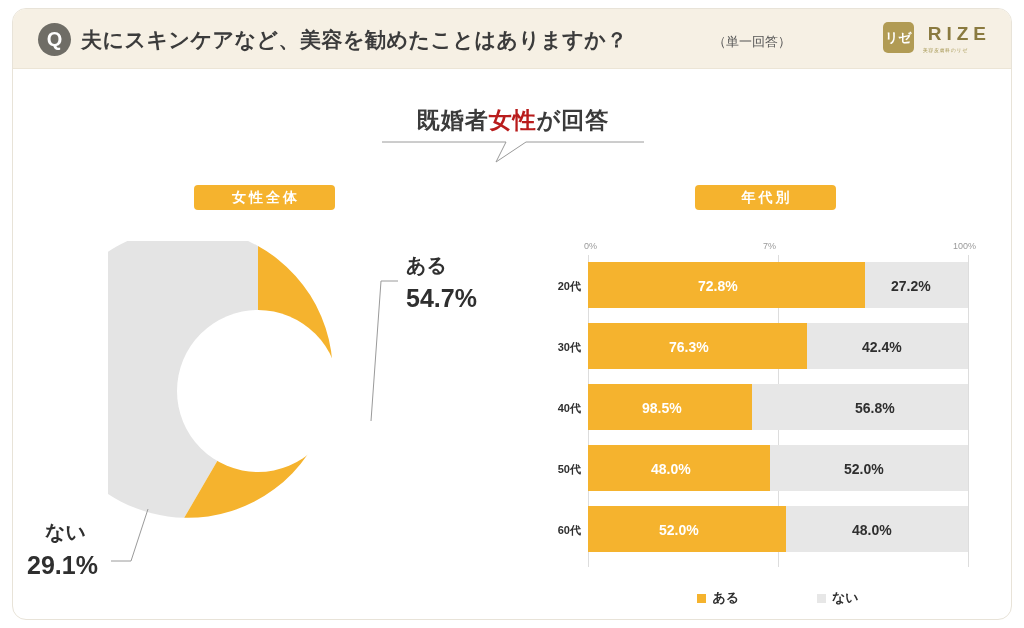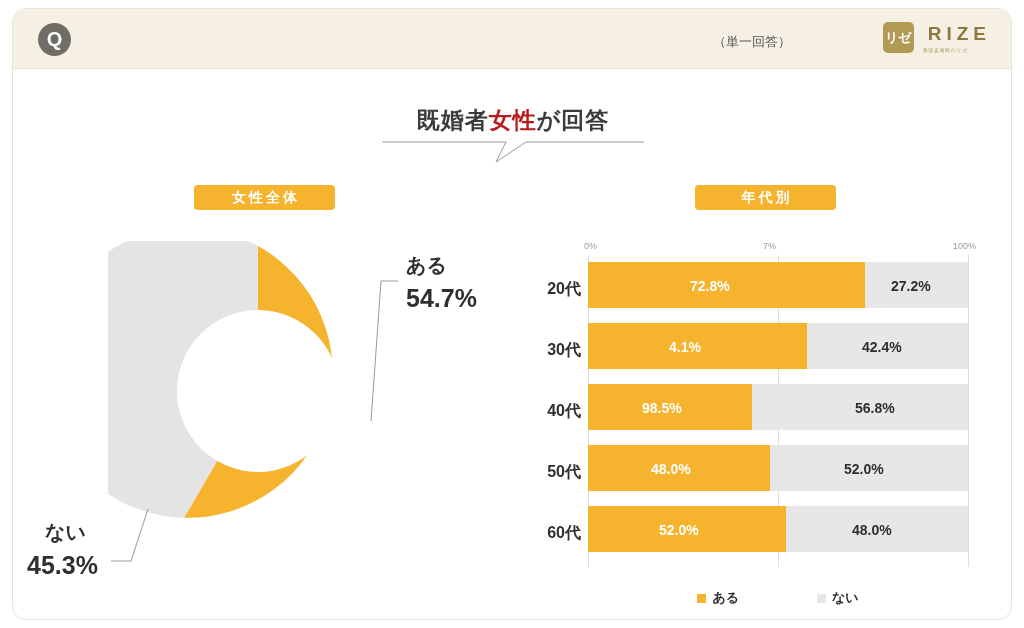--- a/index.html
+++ b/index.html
@@ -157,21 +157,21 @@
 
   .axis-tick {
     position: absolute;
     font-size: 9px;
     color: #9a9a9a;
     white-space: nowrap;
   }
 
   .row-label {
     position: absolute;
-    font-size: 16px;
+    font-size: 11px;
     font-weight: bold;
     color: #2f2f2f;
     white-space: nowrap;
     text-align: right;
   }
 
   .bar-yes {
     position: absolute;
     background: #f5b32e;
     height: 46px;
@@ -211,20 +211,21 @@
   .legend-item { display: flex; align-items: center; gap: 6px; }
   .swatch { width: 9px; height: 9px; display: inline-block; }
 </style>
 </head>
 <body>
 
 <div id="card">
 
   <div id="header">
     <div id="q-badge">Q</div>
+    <div id="q-title">夫にスキンケアなど、美容を勧めたことはありますか？</div>
     <div id="q-note">（単一回答）</div>
 
     <div id="logo">
       <div id="logo-mark">リゼ</div>
       <div id="logo-text">
         <div id="logo-name">RIZE</div>
         <div id="logo-tag">美容皮膚科のリゼ</div>
       </div>
     </div>
   </div>
@@ -256,43 +257,43 @@
     <line x1="38" y1="320" x2="18" y2="320" stroke="#9a9a9a" stroke-width="1"></line>
   </svg>
 
   <div class="donut-label" id="lab-aru">
     <div class="name">ある</div>
     <div class="val">54.7%</div>
   </div>
 
   <div class="donut-label" id="lab-nai">
     <div class="name">ない</div>
-    <div class="val">45.3%</div>
+    <div class="val">29.1%</div>
   </div>
 
   <div id="bars">
 
     <div class="axis-tick" style="left:11px;top:0px;">0%</div>
     <div class="axis-tick" style="left:190px;top:0px;">7%</div>
     <div class="axis-tick" style="left:380px;top:0px;">100%</div>
 
     <div class="gridline" style="left:15px;top:14px;height:312px;"></div>
     <div class="gridline" style="left:205px;top:14px;height:312px;"></div>
     <div class="gridline" style="left:395px;top:14px;height:312px;"></div>
 
     <div class="row-label" style="left:-40px;top:38px;width:48px;">20代</div>
     <div class="bar-yes" style="left:15px;top:21px;width:276.6px;"></div>
     <div class="bar-no" style="left:291.6px;top:21px;width:103.4px;"></div>
-    <div class="bar-val on-yes" style="left:117px;top:37px;">72.8%</div>
+    <div class="bar-val on-yes" style="left:125px;top:37px;">72.8%</div>
     <div class="bar-val on-no" style="left:318px;top:37px;text-align:right;">27.2%</div>
 
     <div class="row-label" style="left:-40px;top:99px;width:48px;">30代</div>
     <div class="bar-yes" style="left:15px;top:82px;width:218.9px;"></div>
     <div class="bar-no" style="left:233.9px;top:82px;width:161.1px;"></div>
-    <div class="bar-val on-yes" style="left:96px;top:98px;">4.1%</div>
+    <div class="bar-val on-yes" style="left:96px;top:98px;">76.3%</div>
     <div class="bar-val on-no" style="left:289px;top:98px;">42.4%</div>
 
     <div class="row-label" style="left:-40px;top:160px;width:48px;">40代</div>
     <div class="bar-yes" style="left:15px;top:143px;width:164.2px;"></div>
     <div class="bar-no" style="left:179.2px;top:143px;width:215.8px;"></div>
     <div class="bar-val on-yes" style="left:69px;top:159px;">98.5%</div>
     <div class="bar-val on-no" style="left:262px;top:159px;margin-left:20px;">56.8%</div>
 
     <div class="row-label" style="left:-40px;top:221px;width:48px;">50代</div>
     <div class="bar-yes" style="left:15px;top:204px;width:182.4px;"></div>

